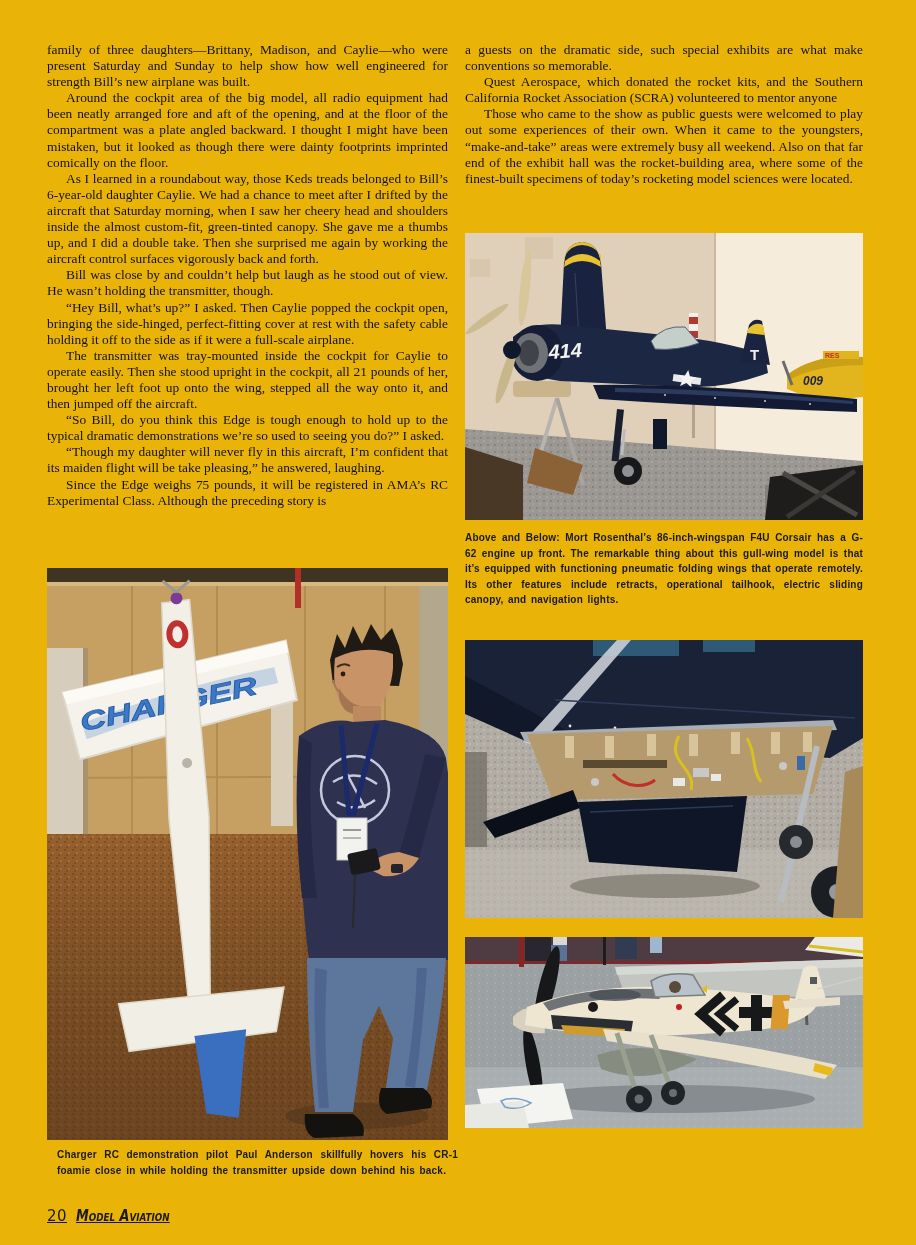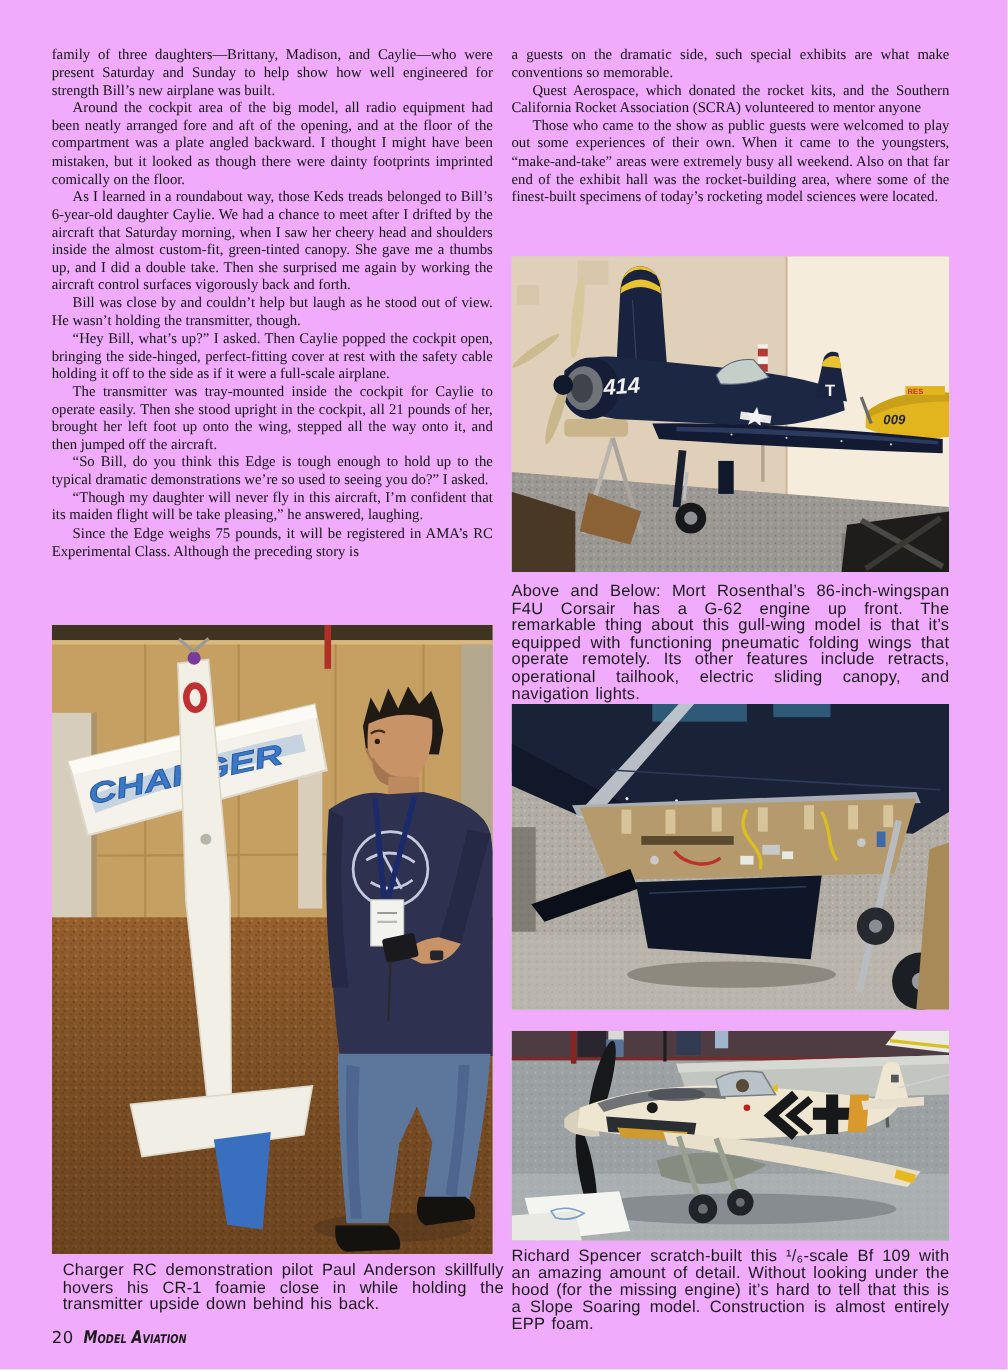--- a/index.html
+++ b/index.html
@@ -1,36 +1,36 @@
 <!DOCTYPE html>
 <html><head>
 <meta charset="utf-8">
 <style>
   html,body{margin:0;padding:0;background:#ffffff;}
-  .page{position:relative;width:916px;height:1245px;background:#f0abfc;overflow:hidden;
+  .page{position:relative;width:916px;height:1245px;background:#eab308;overflow:hidden;
         font-family:"Liberation Serif", serif;color:#121212;}
   .textcol{position:absolute;text-align:justify;font-size:13.4px;line-height:16.1px;}
   .textcol p{margin:0;text-indent:19px;}
   .textcol p.first{text-indent:0;}
   #left-text{left:47px;top:42px;width:401px;}
   #right-text{left:465px;top:42px;width:398px;}
   figure{margin:0;padding:0;position:absolute;overflow:hidden;background:#d8d0c4;}
   figure svg{display:block;}
   #fig-corsair{left:465px;top:233px;width:398px;height:287px;}
   #fig-wingfold{left:465px;top:640px;width:398px;height:278px;}
   #fig-bf109{left:465px;top:937px;width:398px;height:191px;}
   #fig-anderson{left:47px;top:568px;width:401px;height:572px;}
-  .caption{position:absolute;font-family:"Liberation Sans", sans-serif;font-weight:normal;
-           font-size:15px;line-height:15.5px;letter-spacing:0.2px;word-spacing:1.6px;
+  .caption{position:absolute;font-family:"Liberation Sans", sans-serif;font-weight:bold;
+           font-size:10px;line-height:15.5px;letter-spacing:0.2px;word-spacing:1.6px;
            text-align:justify;color:#1a1a1a;margin:0;}
   #cap-corsair{left:465px;top:530px;width:398px;}
   #cap-bf109{left:465px;top:1134px;width:398px;}
   #cap-anderson{left:57px;top:1147px;width:401px;}
   .folio{position:absolute;left:47px;top:1206px;font-family:"DejaVu Sans", sans-serif;
-         font-size:15px;color:#1a1a1a;display:flex;align-items:center;gap:9px;}
+         font-size:15px;color:#1a1a1a;display:flex;align-items:center;gap:9px;text-decoration:underline;}
   .folio .num{font-weight:normal;letter-spacing:0.5px;}
   .folio .mag{font-style:italic;font-weight:bold;font-variant:small-caps;
               display:inline-block;transform:scaleX(0.8);transform-origin:left bottom;
               letter-spacing:0px;font-size:16px;}
 </style>
 </head>
 <body>
 
 <div class="page">
 
@@ -307,21 +307,20 @@
       </g>
 
       <g>
         <polygon points="12,152 98,146 108,182 22,191" fill="#f4f4f0"></polygon>
         <polygon points="0,168 58,164 64,191 0,191" fill="#e9e9e4"></polygon>
         <path d="M36,164 q14,-6 30,2 q-12,8 -26,4 Z" fill="none" stroke="#7aa0c8" stroke-width="1.5"></path>
       </g>
     </svg>
   </figure>
 
-  <p class="caption" id="cap-bf109">Richard Spencer scratch-built this ¹/₆-scale Bf 109 with an amazing amount of detail. Without looking under the hood (for the missing engine) it’s hard to tell that this is a Slope Soaring model. Construction is almost entirely EPP foam.</p>
 
   <figure id="fig-anderson">
     <svg width="401" height="572" viewBox="0 0 401 572">
       <defs>
         <pattern id="acarp" width="8" height="8" patternUnits="userSpaceOnUse">
           <rect width="8" height="8" fill="#96602e"></rect>
           <circle cx="2" cy="2" r="1" fill="#7a4a20"></circle>
           <circle cx="6" cy="5" r="1" fill="#b07a3c"></circle>
           <circle cx="4" cy="7" r="0.8" fill="#68401e"></circle>
         </pattern>

